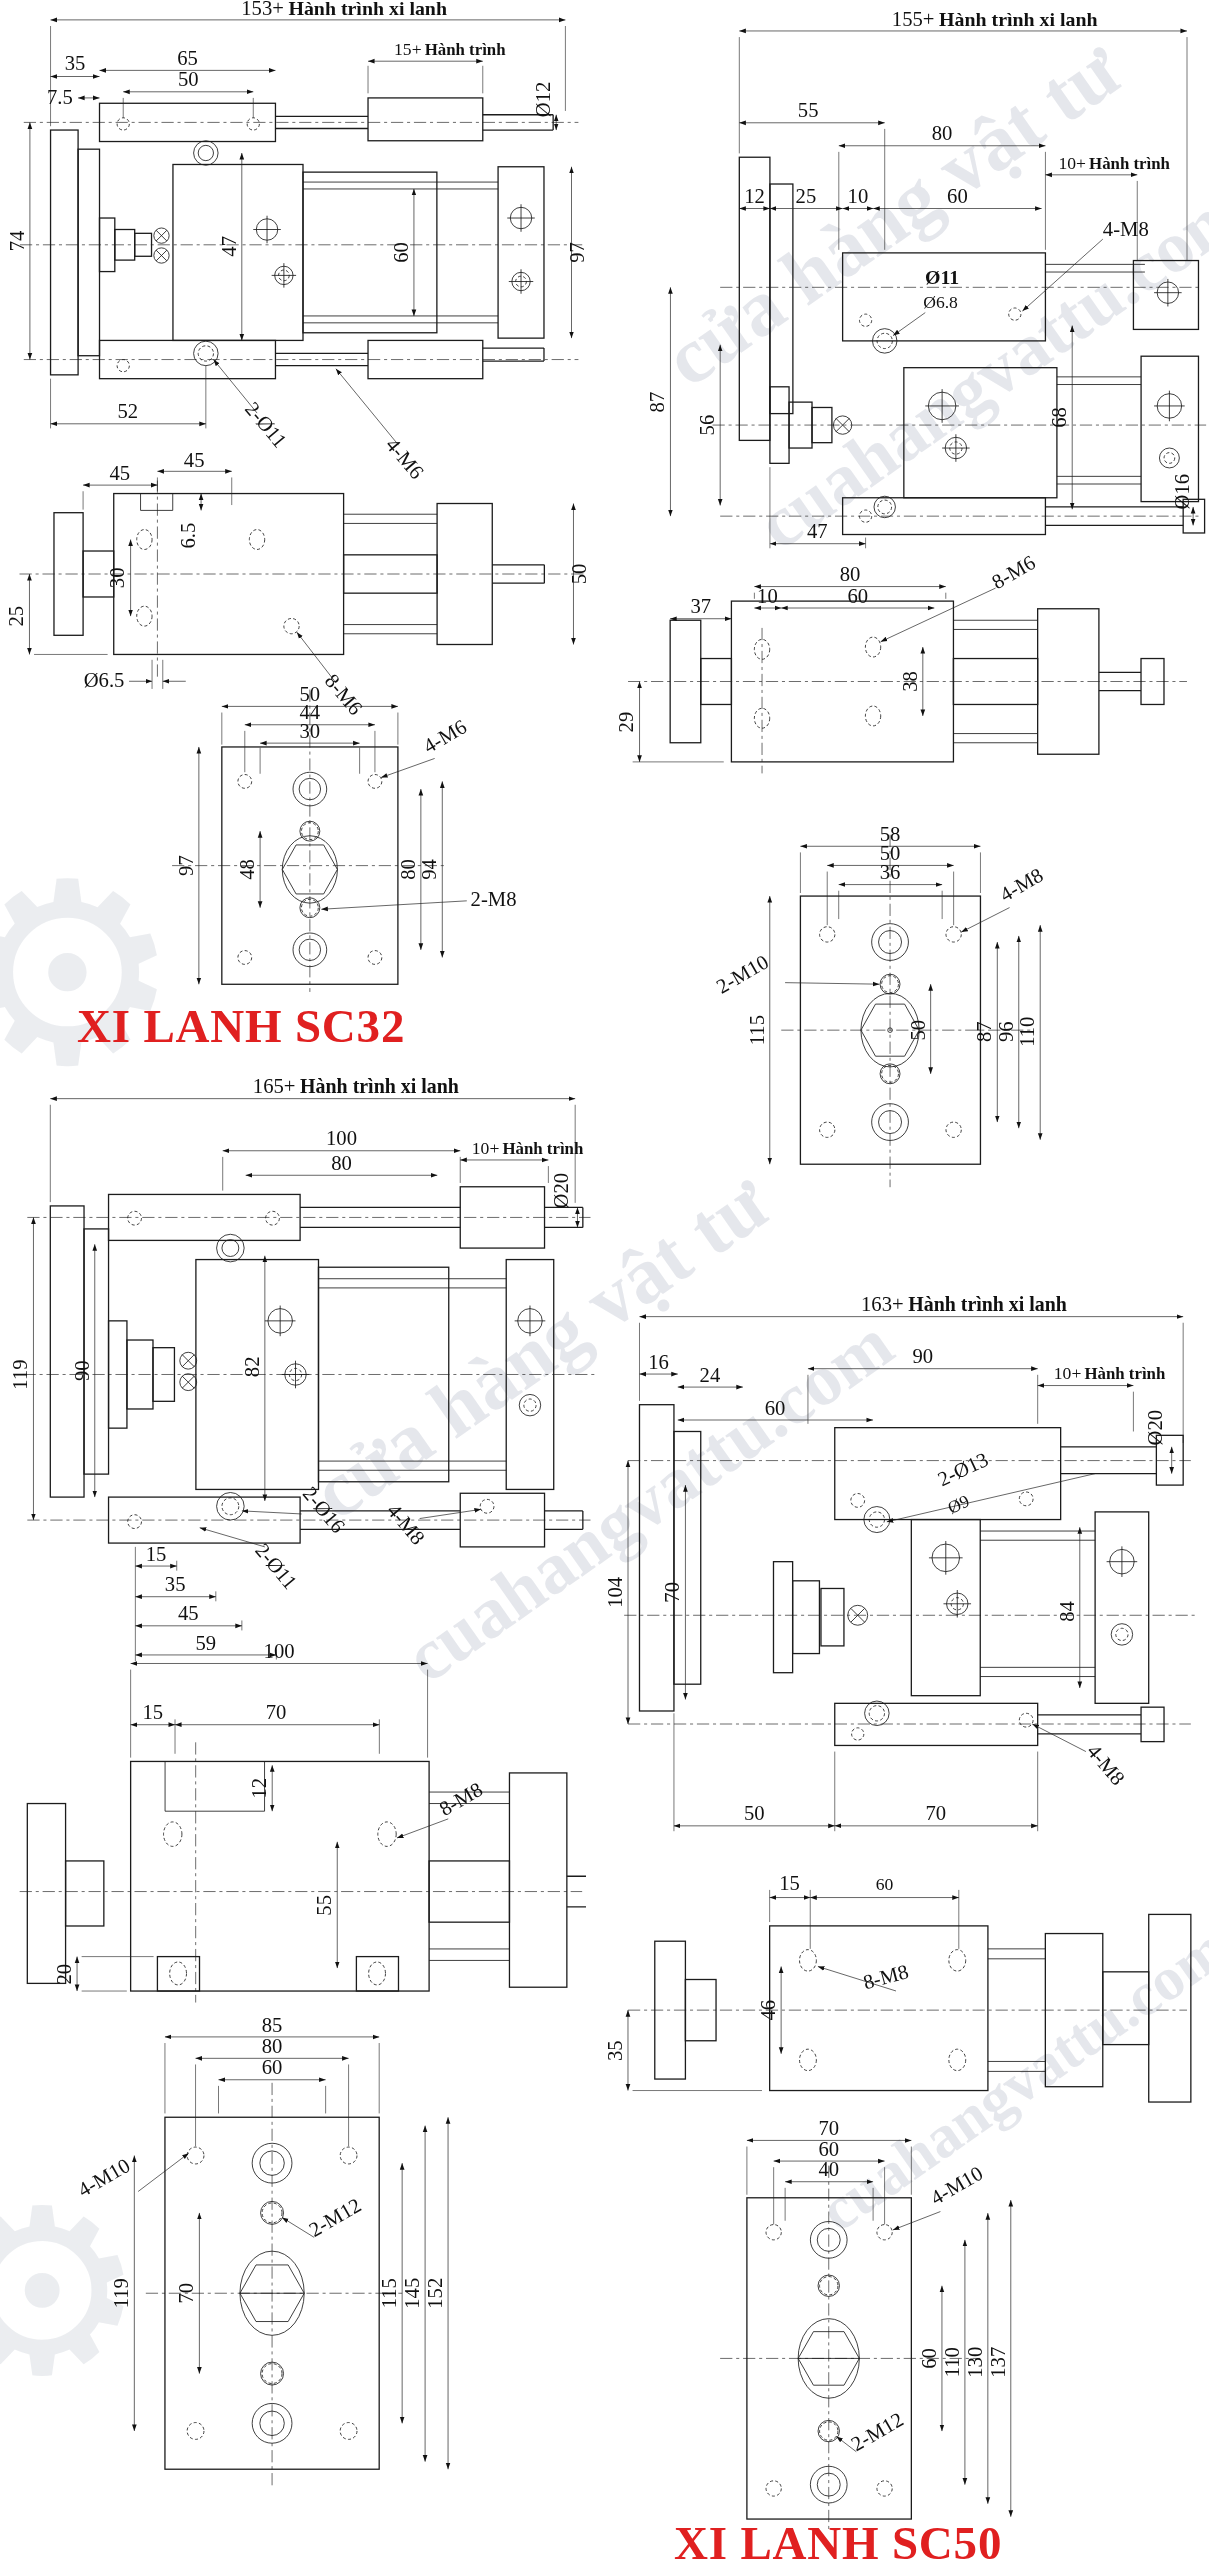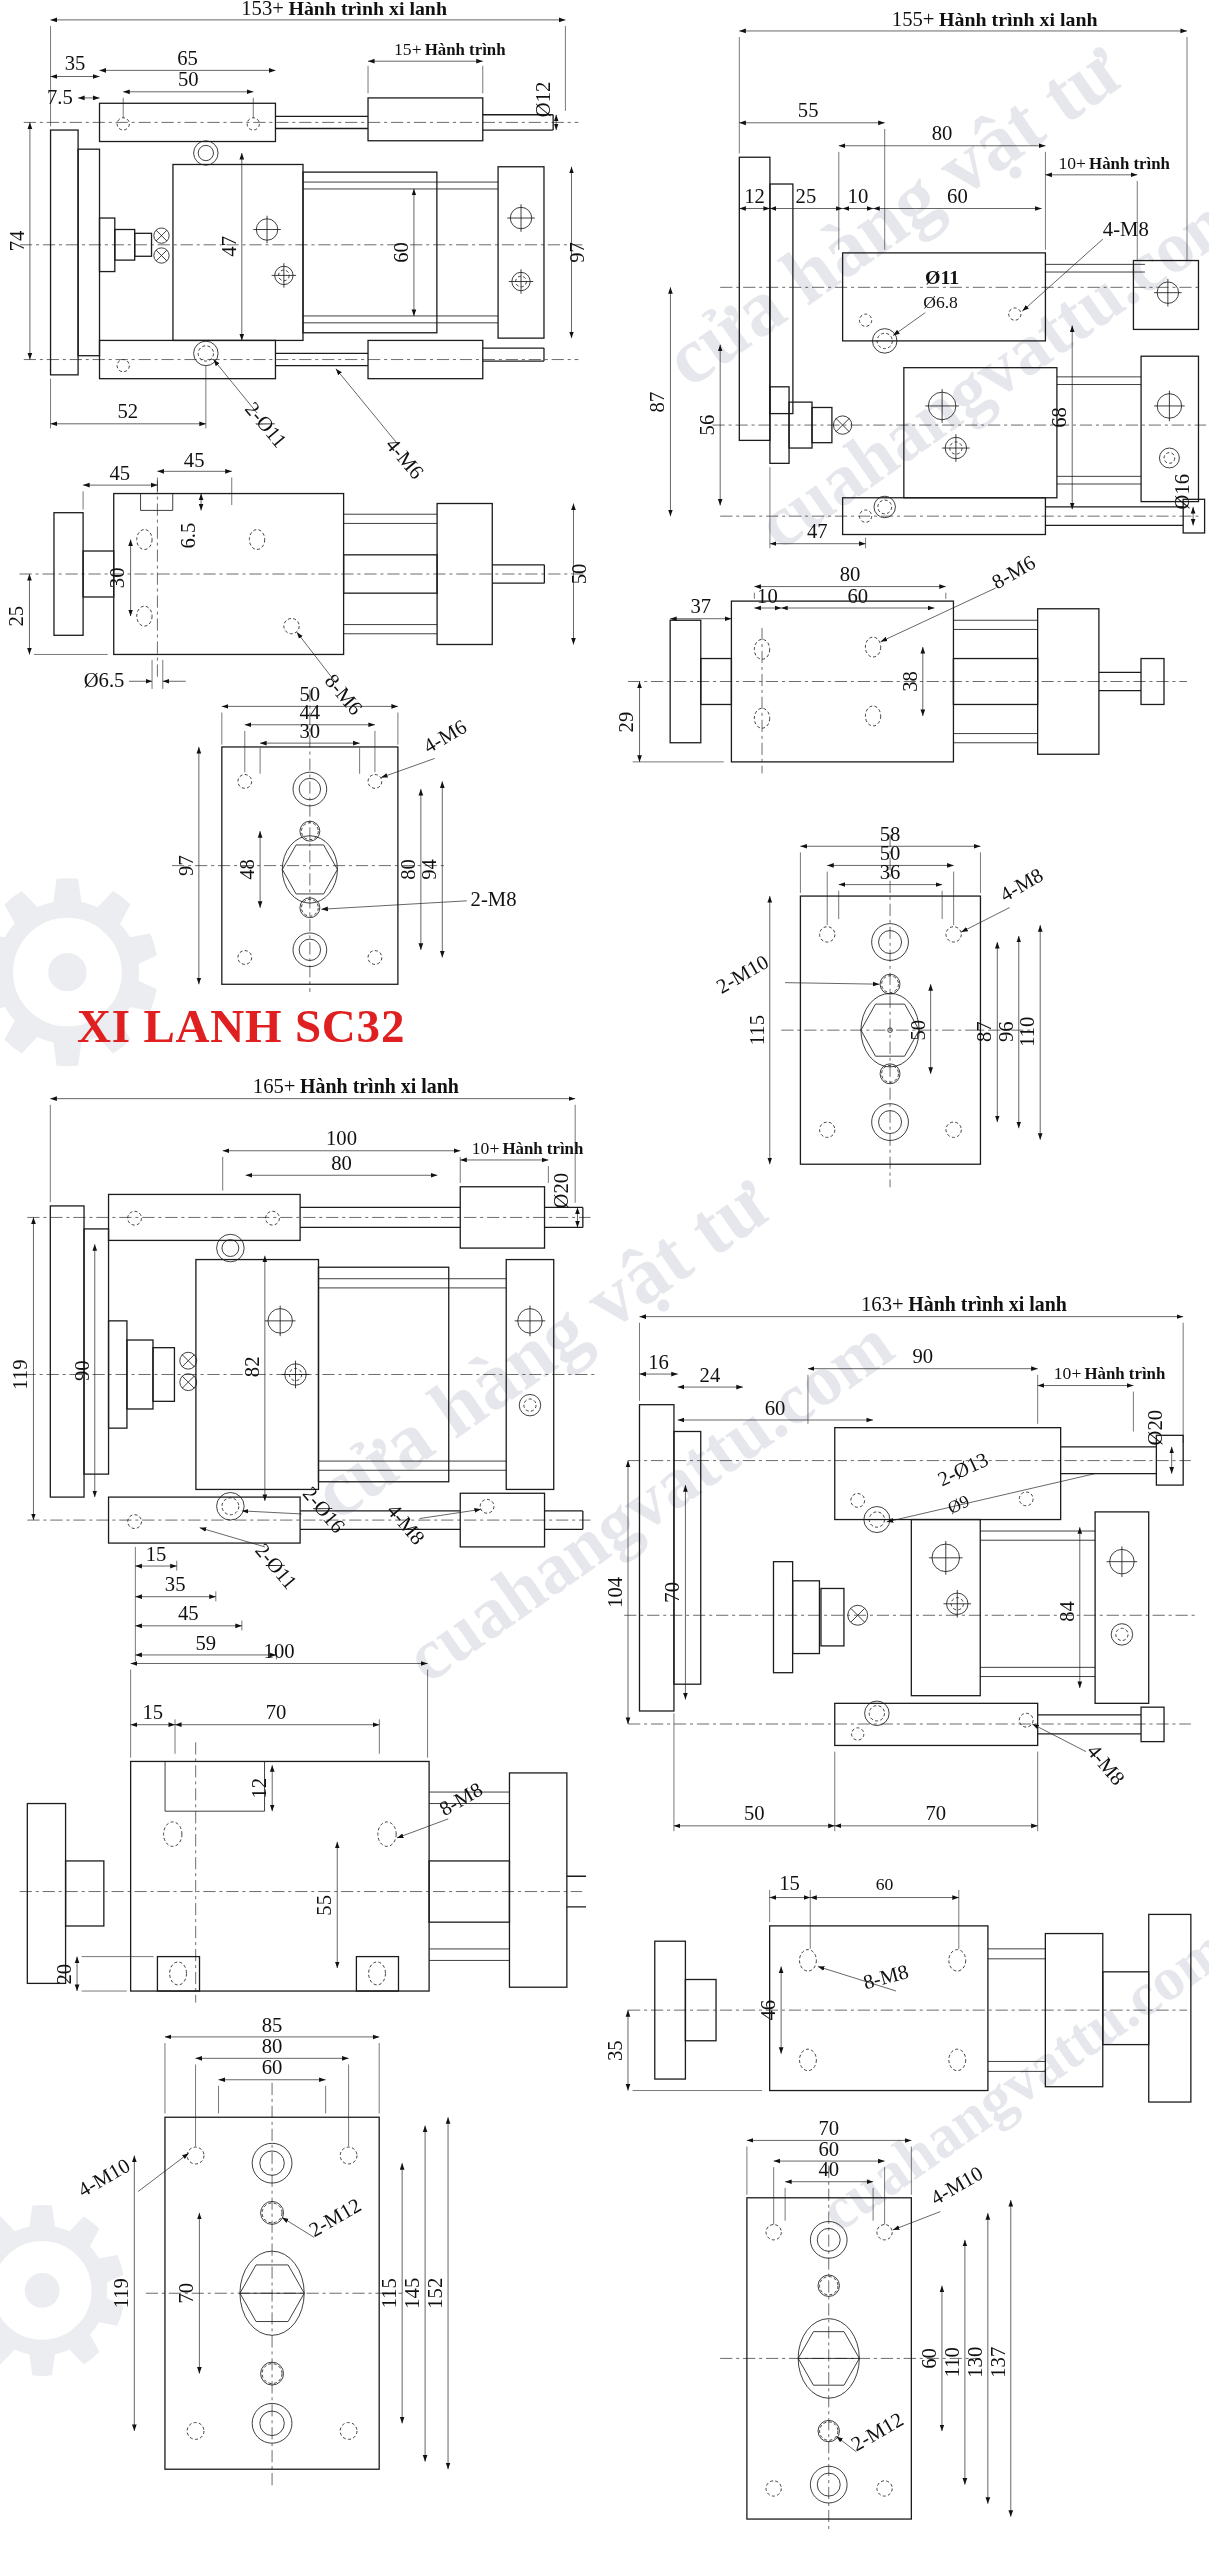--- a/index.html
+++ b/index.html
@@ -698,15 +698,16 @@
     <text transform="translate(342,330) rotate(-90)" text-anchor="middle">60</text>
     <line class="dm" x1="380" y1="175" x2="380" y2="495"></line>
     <text transform="translate(372,335) rotate(-90)" text-anchor="middle">110</text>
     <line class="dm" x1="410" y1="140" x2="410" y2="520"></line>
     <text transform="translate(402,335) rotate(-90)" text-anchor="middle">130</text>
     <line class="dm" x1="440" y1="123" x2="440" y2="537"></line>
     <text transform="translate(432,335) rotate(-90)" text-anchor="middle">137</text>
   </g>
 </svg>
 
+<div class="title" style="left:674px;top:2516px;">XI LANH SC50</div>
 
 </div>
 
 
 </body></html>

